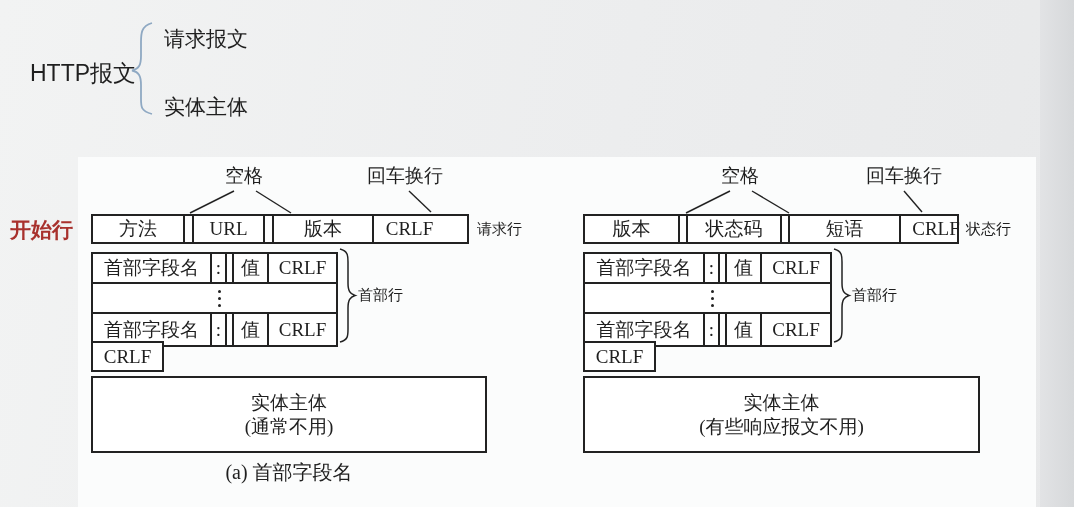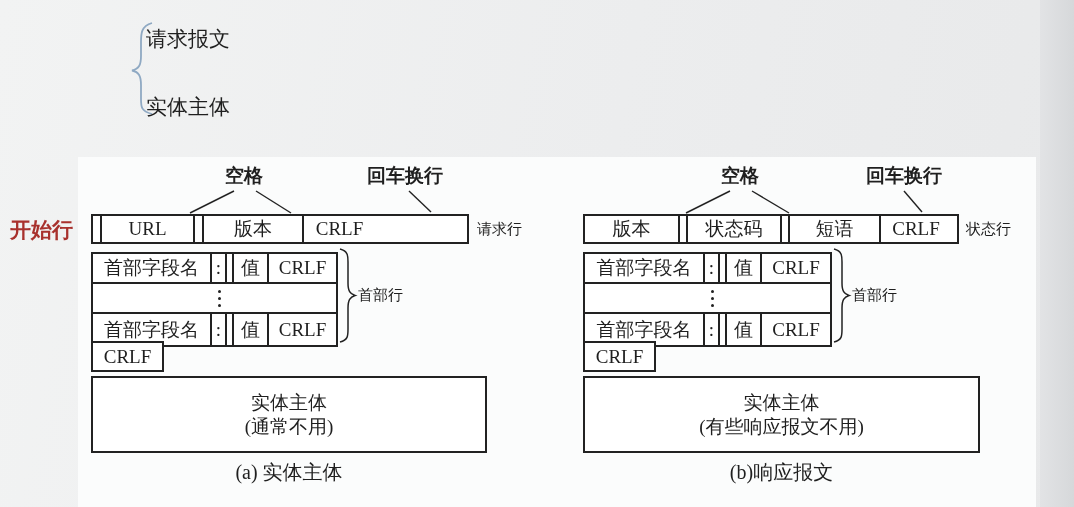--- a/index.html
+++ b/index.html
@@ -8,31 +8,31 @@
     background:linear-gradient(100deg,#f2f3f3 0%,#ecedee 55%,#e8e9ea 100%);
     font-family:"Liberation Sans",sans-serif; color:#1f1f1f;
     -webkit-font-smoothing:antialiased;
   }
   .edge-strip{position:absolute;right:0;top:0;width:34px;height:100%;
     background:linear-gradient(to right,#e2e3e5,#d6d8da);}
   .panel{position:absolute;left:78px;top:157px;width:958px;height:350px;background:#fbfcfc;}
 
   
   .term{position:absolute;left:30px;top:58px;font-size:23px;}
-  .branch{position:absolute;left:146px;font-size:21px;}
+  .branch{position:absolute;left:164px;font-size:21px;}
   .branch.top{top:25px;} .branch.bottom{top:93px;}
   .sentence{position:absolute;left:288px;top:60px;font-size:22px;white-space:nowrap;}
   .sentence b{font-weight:700;}
 
   .startline{position:absolute;left:10px;top:216px;font-size:21px;font-weight:700;
     color:#a8312d;font-family:"Liberation Serif",serif;}
 
   
   .ptlabel,.rowlabel,.caption,.cell,.blankrow,.entity{font-family:"Liberation Serif",serif;}
-  .ptlabel{position:absolute;top:163px;font-size:19px;font-weight:bold;}
+  .ptlabel{position:absolute;top:163px;font-size:19px;}
   .rowlabel{position:absolute;font-size:15px;}
 
   
   .cellrow{position:absolute;display:flex;background:#fff;border:2px solid #222;box-sizing:border-box;height:30px;top:214px;}
   .cell{flex:0 0 auto;display:flex;align-items:center;justify-content:center;
     border-right:2px solid #222;box-sizing:border-box;font-size:19px;}
   .cell:last-child{border-right:none;}
 
   .hblock{position:absolute;top:252px;border:2px solid #222;background:#fff;box-sizing:border-box;height:95px;}
   .hrow{display:flex;height:30px;border-bottom:2px solid #222;box-sizing:border-box;}
@@ -62,31 +62,33 @@
     <line x1="234" y1="191" x2="190" y2="213" stroke="#222" stroke-width="1.4"></line>
     <line x1="256" y1="191" x2="291" y2="213" stroke="#222" stroke-width="1.4"></line>
     <line x1="409" y1="191" x2="431" y2="212" stroke="#222" stroke-width="1.4"></line>
     <line x1="730" y1="191" x2="686" y2="213" stroke="#222" stroke-width="1.4"></line>
     <line x1="752" y1="191" x2="789" y2="213" stroke="#222" stroke-width="1.4"></line>
     <line x1="904" y1="191" x2="922" y2="212" stroke="#222" stroke-width="1.4"></line>
     <path d="M340,249 C348,251 348,256 348,262 L348,283 C348,291 350,294 355,295.5 C350,297 348,300 348,308 L348,329 C348,336 348,340 340,342" fill="none" stroke="#222" stroke-width="1.5"></path>
     <path d="M834,249 C842,251 842,256 842,262 L842,283 C842,291 844,294 849,295.5 C844,297 842,300 842,308 L842,329 C842,336 842,340 834,342" fill="none" stroke="#222" stroke-width="1.5"></path>
   </svg>
 
+  <div class="term">HTTP报文</div>
   <div class="branch top">请求报文</div>
   <div class="branch bottom">实体主体</div>
 
   <div class="startline">开始行</div>
 
   <div class="ptlabel" style="left:225px">空格</div>
   <div class="ptlabel" style="left:367px">回车换行</div>
 
   <div class="cellrow" style="left:91px;width:378px">
+    <div class="cell" style="width:92px">方法</div>
     <div class="cell" style="width:9px"></div>
-    <div class="cell" style="width:93px">URL</div>
+    <div class="cell" style="width:71px">URL</div>
     <div class="cell" style="width:9px"></div>
     <div class="cell" style="width:100px">版本</div>
     <div class="cell" style="width:71px">CRLF</div>
   </div>
   <div class="rowlabel" style="left:477px;top:220px">请求行</div>
 
   <div class="hblock" style="left:91px;width:247px">
     <div class="hrow">
       <div class="cell" style="width:119px">首部字段名</div>
       <div class="cell" style="width:15px">:</div>
@@ -110,31 +112,31 @@
     </div>
   </div>
   <div class="rowlabel" style="left:358px;top:286px">首部行</div>
 
   <div class="blankrow" style="left:91px">CRLF</div>
 
   <div class="entity" style="left:91px;width:396px">
     <span>实体主体</span>
     <span>(通常不用)</span>
   </div>
-  <div class="caption" style="left:91px;width:396px">(a) 实体主体</div>
+  <div class="caption" style="left:91px;width:396px">(a) 首部字段名</div>
 
   <div class="ptlabel" style="left:721px">空格</div>
   <div class="ptlabel" style="left:866px">回车换行</div>
 
   <div class="cellrow" style="left:583px;width:376px">
     <div class="cell" style="width:95px">版本</div>
     <div class="cell" style="width:8px"></div>
     <div class="cell" style="width:94px">状态码</div>
     <div class="cell" style="width:8px"></div>
-    <div class="cell" style="width:91px">短语</div>
+    <div class="cell" style="width:111px">短语</div>
     <div class="cell" style="width:70px">CRLF</div>
   </div>
   <div class="rowlabel" style="left:966px;top:220px">状态行</div>
 
   <div class="hblock" style="left:583px;width:249px">
     <div class="hrow">
       <div class="cell" style="width:120px">首部字段名</div>
       <div class="cell" style="width:15px">:</div>
       <div class="cell" style="width:7px"></div>
       <div class="cell" style="width:35px">值</div>
@@ -156,14 +158,13 @@
     </div>
   </div>
   <div class="rowlabel" style="left:852px;top:286px">首部行</div>
 
   <div class="blankrow" style="left:583px">CRLF</div>
 
   <div class="entity" style="left:583px;width:397px">
     <span>实体主体</span>
     <span>(有些响应报文不用)</span>
   </div>
-  <div class="caption" style="left:583px;width:397px">(b)响应报文</div>
 </div>
 
 </body></html>

